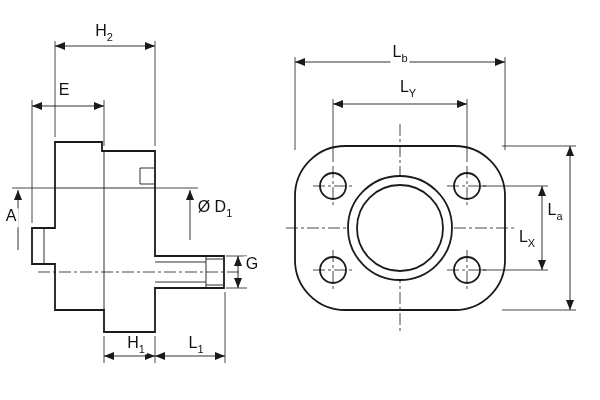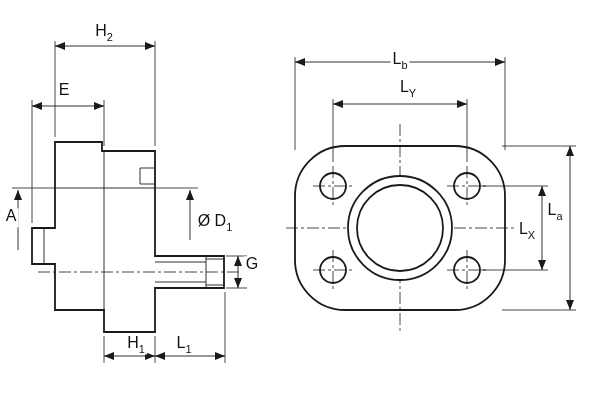--- a/index.html
+++ b/index.html
@@ -111,22 +111,22 @@
       <line class="dim" x1="542" y1="186" x2="542" y2="270" marker-start="url(#arr)" marker-end="url(#arr)"></line>
 
       <path class="ext" d="M 502 146 H 576 M 502 310 H 576"></path>
       <line class="dim" x1="570" y1="146" x2="570" y2="310" marker-start="url(#arr)" marker-end="url(#arr)"></line>
     </g>
   </svg>
 
   <div class="dim-label" style="left:104px;top:33px"><span>H</span><sub>2</sub></div>
   <div class="dim-label" style="left:64px;top:92px"><span>E</span><sub></sub></div>
   <div class="dim-label" style="left:11px;top:218px"><span>A</span><sub></sub></div>
-  <div class="dim-label" style="left:215px;top:223px"><span>Ø D</span><sub>1</sub></div>
+  <div class="dim-label" style="left:215px;top:209px"><span>Ø D</span><sub>1</sub></div>
   <div class="dim-label" style="left:252px;top:266px"><span>G</span><sub></sub></div>
   <div class="dim-label" style="left:136px;top:345px"><span>H</span><sub>1</sub></div>
-  <div class="dim-label" style="left:184px;top:345px"><span>L</span><sub>1</sub></div>
-  <div class="dim-label" style="left:400px;top:61px"><span>L</span><sub>b</sub></div>
+  <div class="dim-label" style="left:196px;top:345px"><span>L</span><sub>1</sub></div>
+  <div class="dim-label" style="left:400px;top:54px"><span>L</span><sub>b</sub></div>
   <div class="dim-label" style="left:408px;top:89px"><span>L</span><sub>Y</sub></div>
-  <div class="dim-label" style="left:527px;top:231px"><span>L</span><sub>X</sub></div>
+  <div class="dim-label" style="left:527px;top:239px"><span>L</span><sub>X</sub></div>
   <div class="dim-label" style="left:555px;top:212px"><span>L</span><sub>a</sub></div>
 
 </div>
 
 </body></html>

